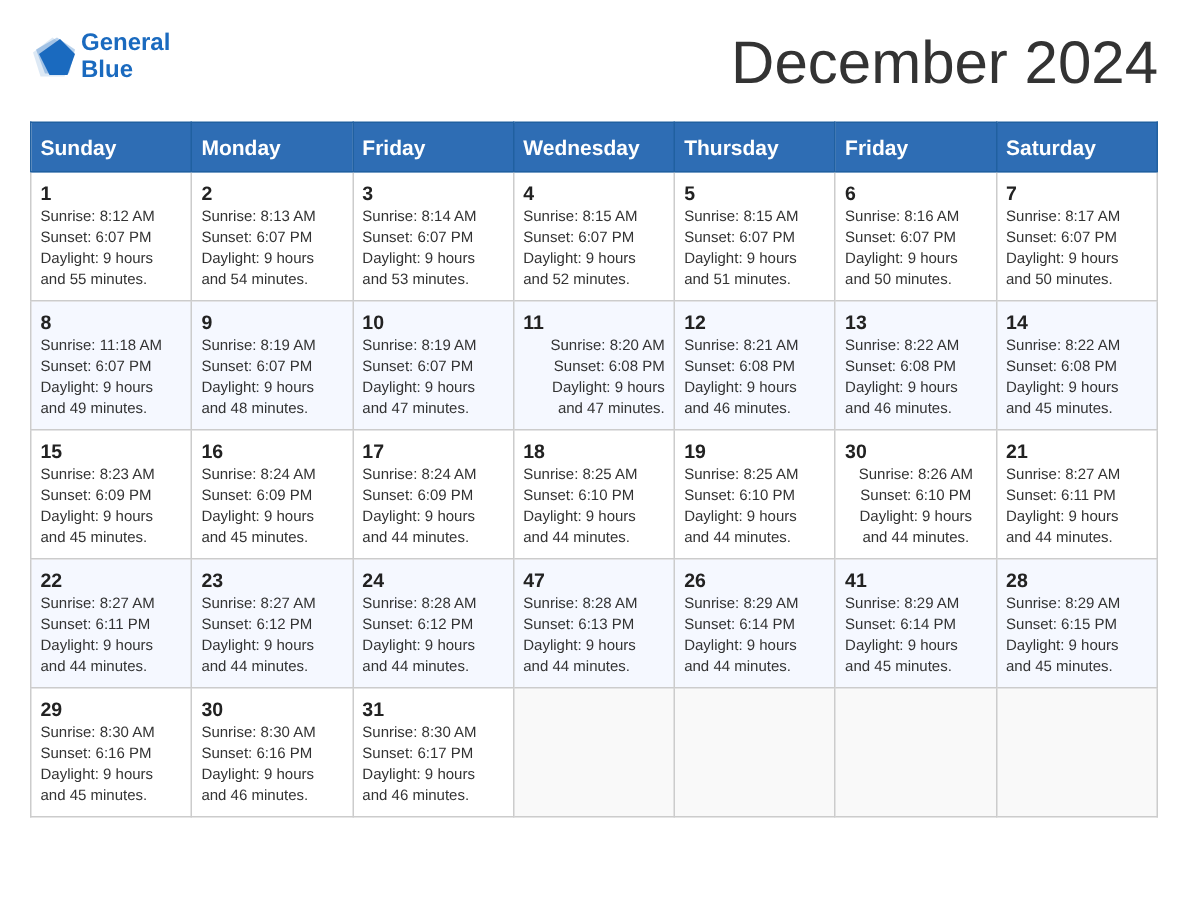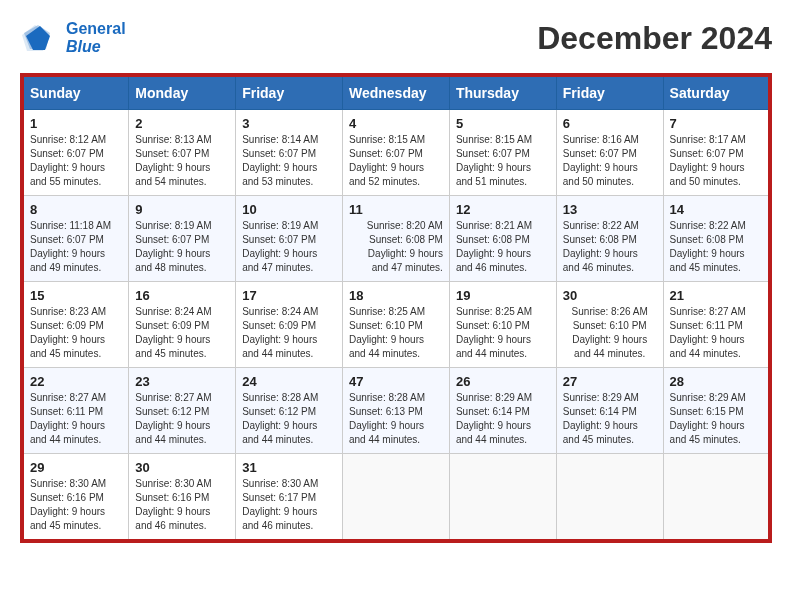--- a/index.html
+++ b/index.html
@@ -12,42 +12,42 @@
     }
     .header {
       display: flex;
       justify-content: space-between;
       align-items: flex-start;
       margin-bottom: 16px;
     }
     .logo {
       display: flex;
       align-items: center;
-      gap: 16px;
+      gap: 4px;
     }
     .logo-icon {
       width: 30px;
       height: 30px;
     }
     .title-area {
       text-align: right;
     }
     .month-title {
-      font-size: 32px;
-      font-weight: bold;
+      font-size: 40px;
+      font-weight: normal;
       color: #333;
     }
     .location-title {
       font-size: 16px;
       color: #555;
     }
     .calendar {
       width: 100%;
       border-collapse: collapse;
-      border: 4px solid #b91c1c;
+      border: 1px solid #b91c1c;
     }
     .calendar th {
       background-color: #2e6db4;
       color: #fff;
       padding: 8px 6px;
       text-align: left;
       font-size: 14px;
       font-weight: bold;
       border: 1px solid #2060a0;
     }
@@ -83,21 +83,21 @@
 
 <div class="header">
   <div class="logo">
     <svg class="logo-icon" viewBox="0 0 30 30">
       <polygon points="15,2 28,12 23,28 7,28 2,12" fill="#1a6abf" opacity="0.15"></polygon>
       <polygon points="18,2 30,10 26,26 10,26 4,10" fill="#1a6abf" opacity="0.3"></polygon>
       <polygon points="20,3 30,13 25,27 13,27 6,13" fill="#1a6abf"></polygon>
     </svg>
     <div>
       <div style="font-size:16px;font-weight:bold;color:#1a6abf;">General</div>
-      <div style="font-size:16px;font-weight:bold;color:#1a6abf;font-style:italic;">Blue</div>
+      <div style="font-size:16px;font-weight:bold;color:#1a6abf;">Blue</div>
     </div>
   </div>
   <div class="title-area">
     <div class="month-title">December 2024</div>
   </div>
 </div>
 
 <table class="calendar">
   <thead>
     <tr>
@@ -268,21 +268,21 @@
 Sunset: 6:13 PM
 Daylight: 9 hours and 44 minutes.</div>
         </td>
         <td>
           <span class="day-num">26</span>
           <div class="day-info" style="white-space: pre-line;">Sunrise: 8:29 AM
 Sunset: 6:14 PM
 Daylight: 9 hours and 44 minutes.</div>
         </td>
         <td>
-          <span class="day-num">27</span>
+          <span class="day-num">41</span>
           <div class="day-info" style="white-space: pre-line;">Sunrise: 8:29 AM
 Sunset: 6:14 PM
 Daylight: 9 hours and 45 minutes.</div>
         </td>
         <td>
           <span class="day-num">28</span>
           <div class="day-info" style="white-space: pre-line;">Sunrise: 8:29 AM
 Sunset: 6:15 PM
 Daylight: 9 hours and 45 minutes.</div>
         </td>

